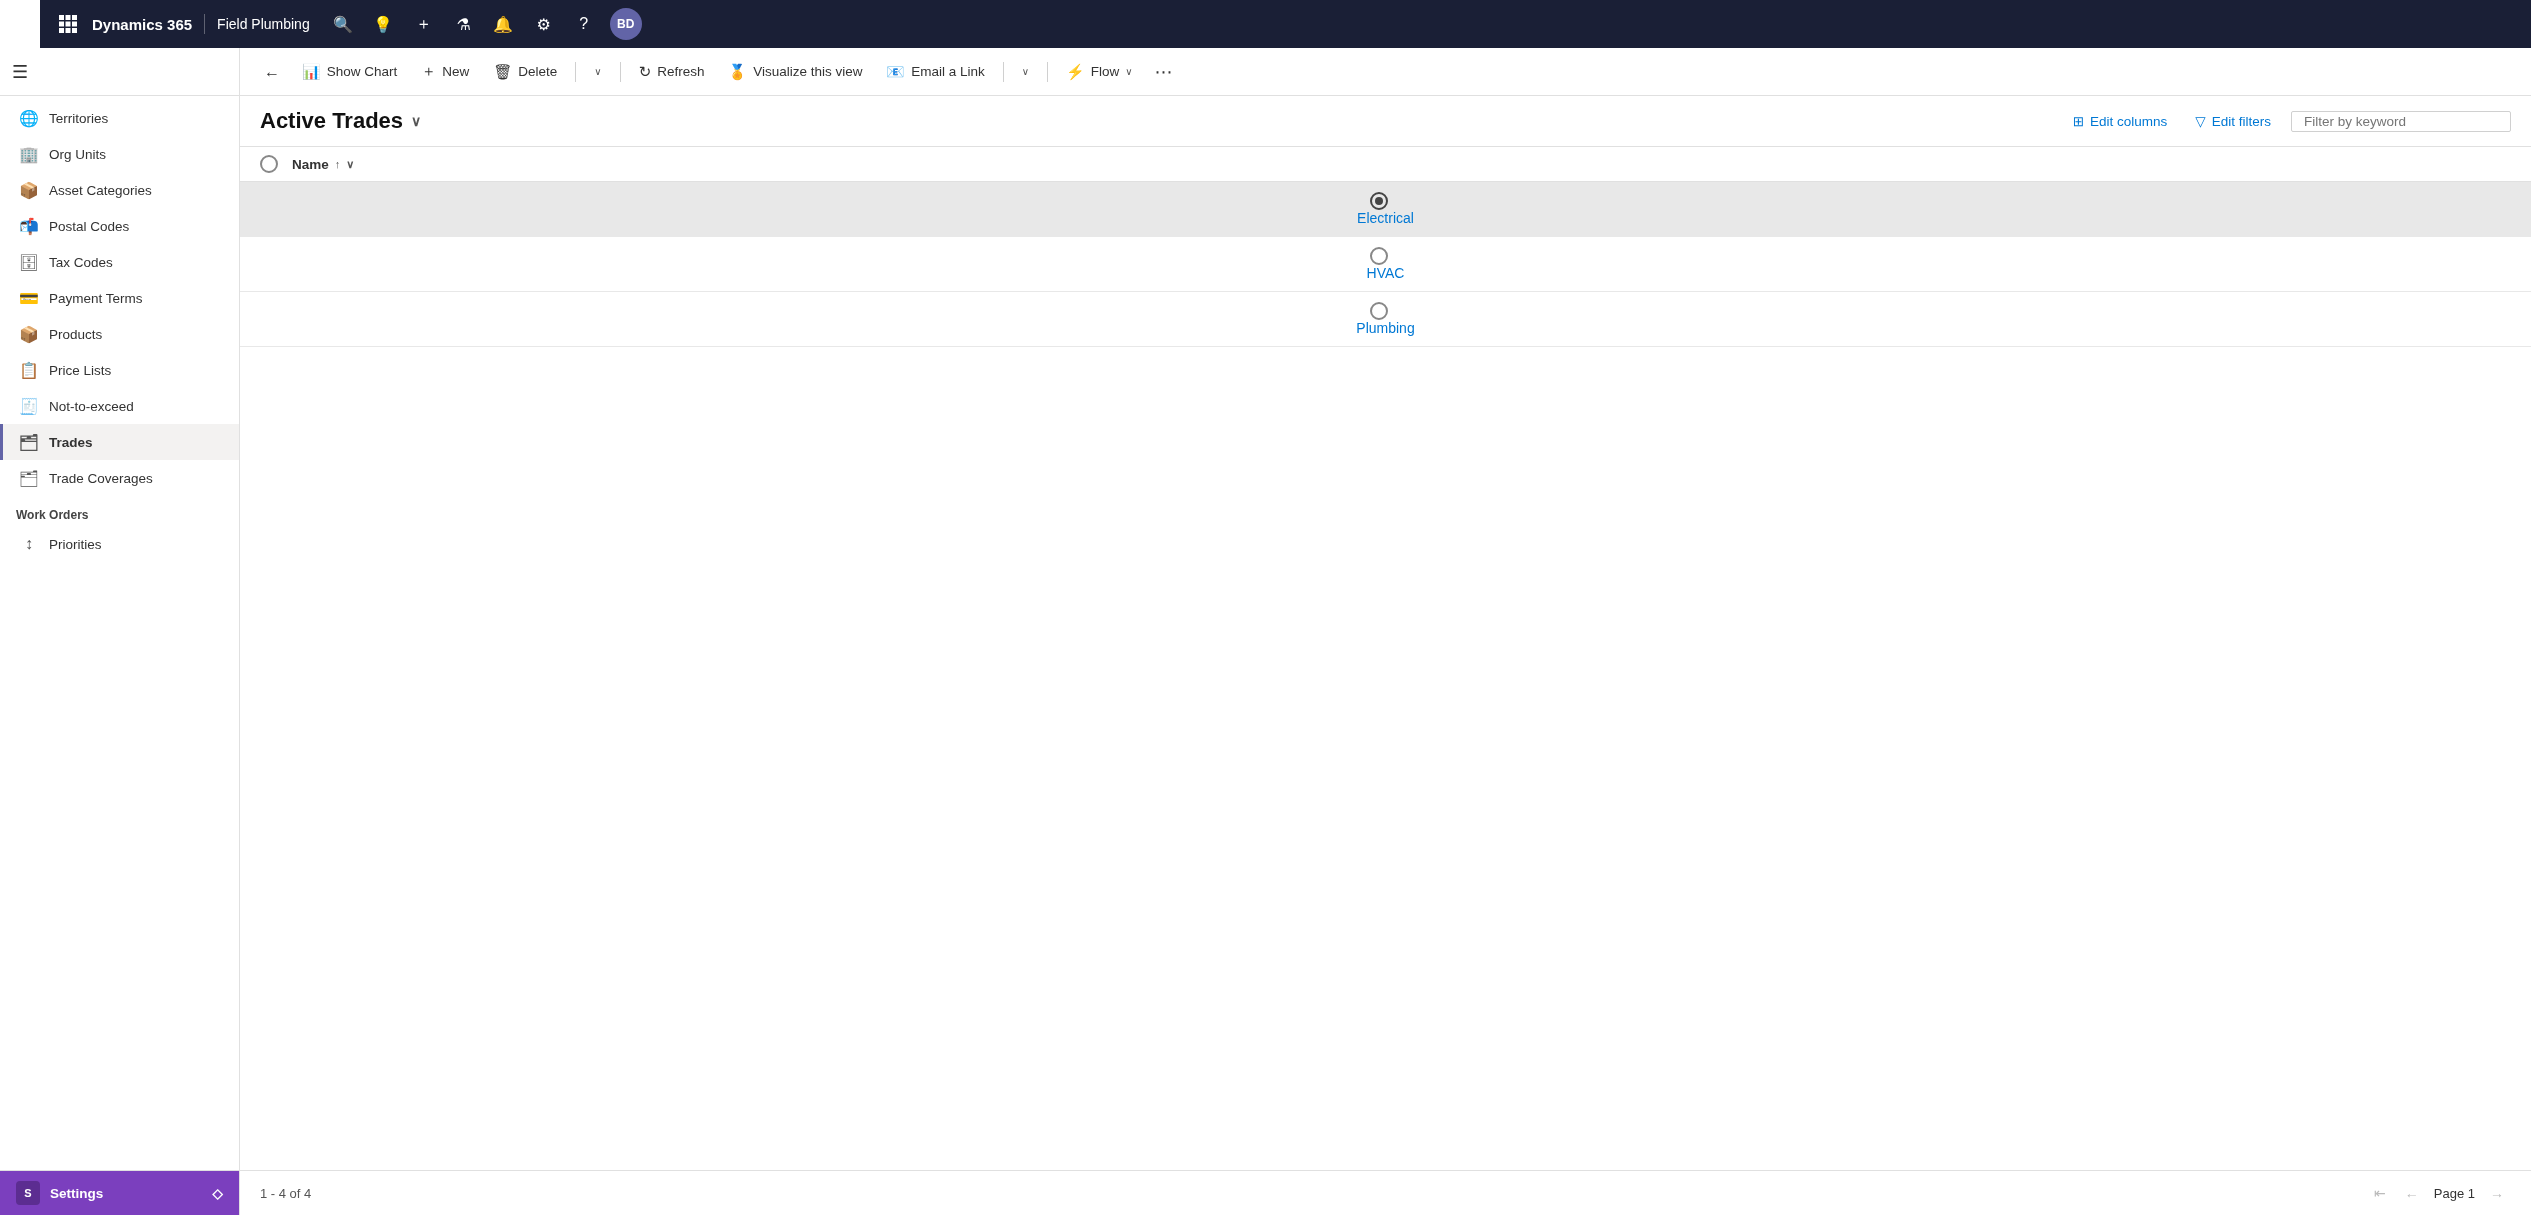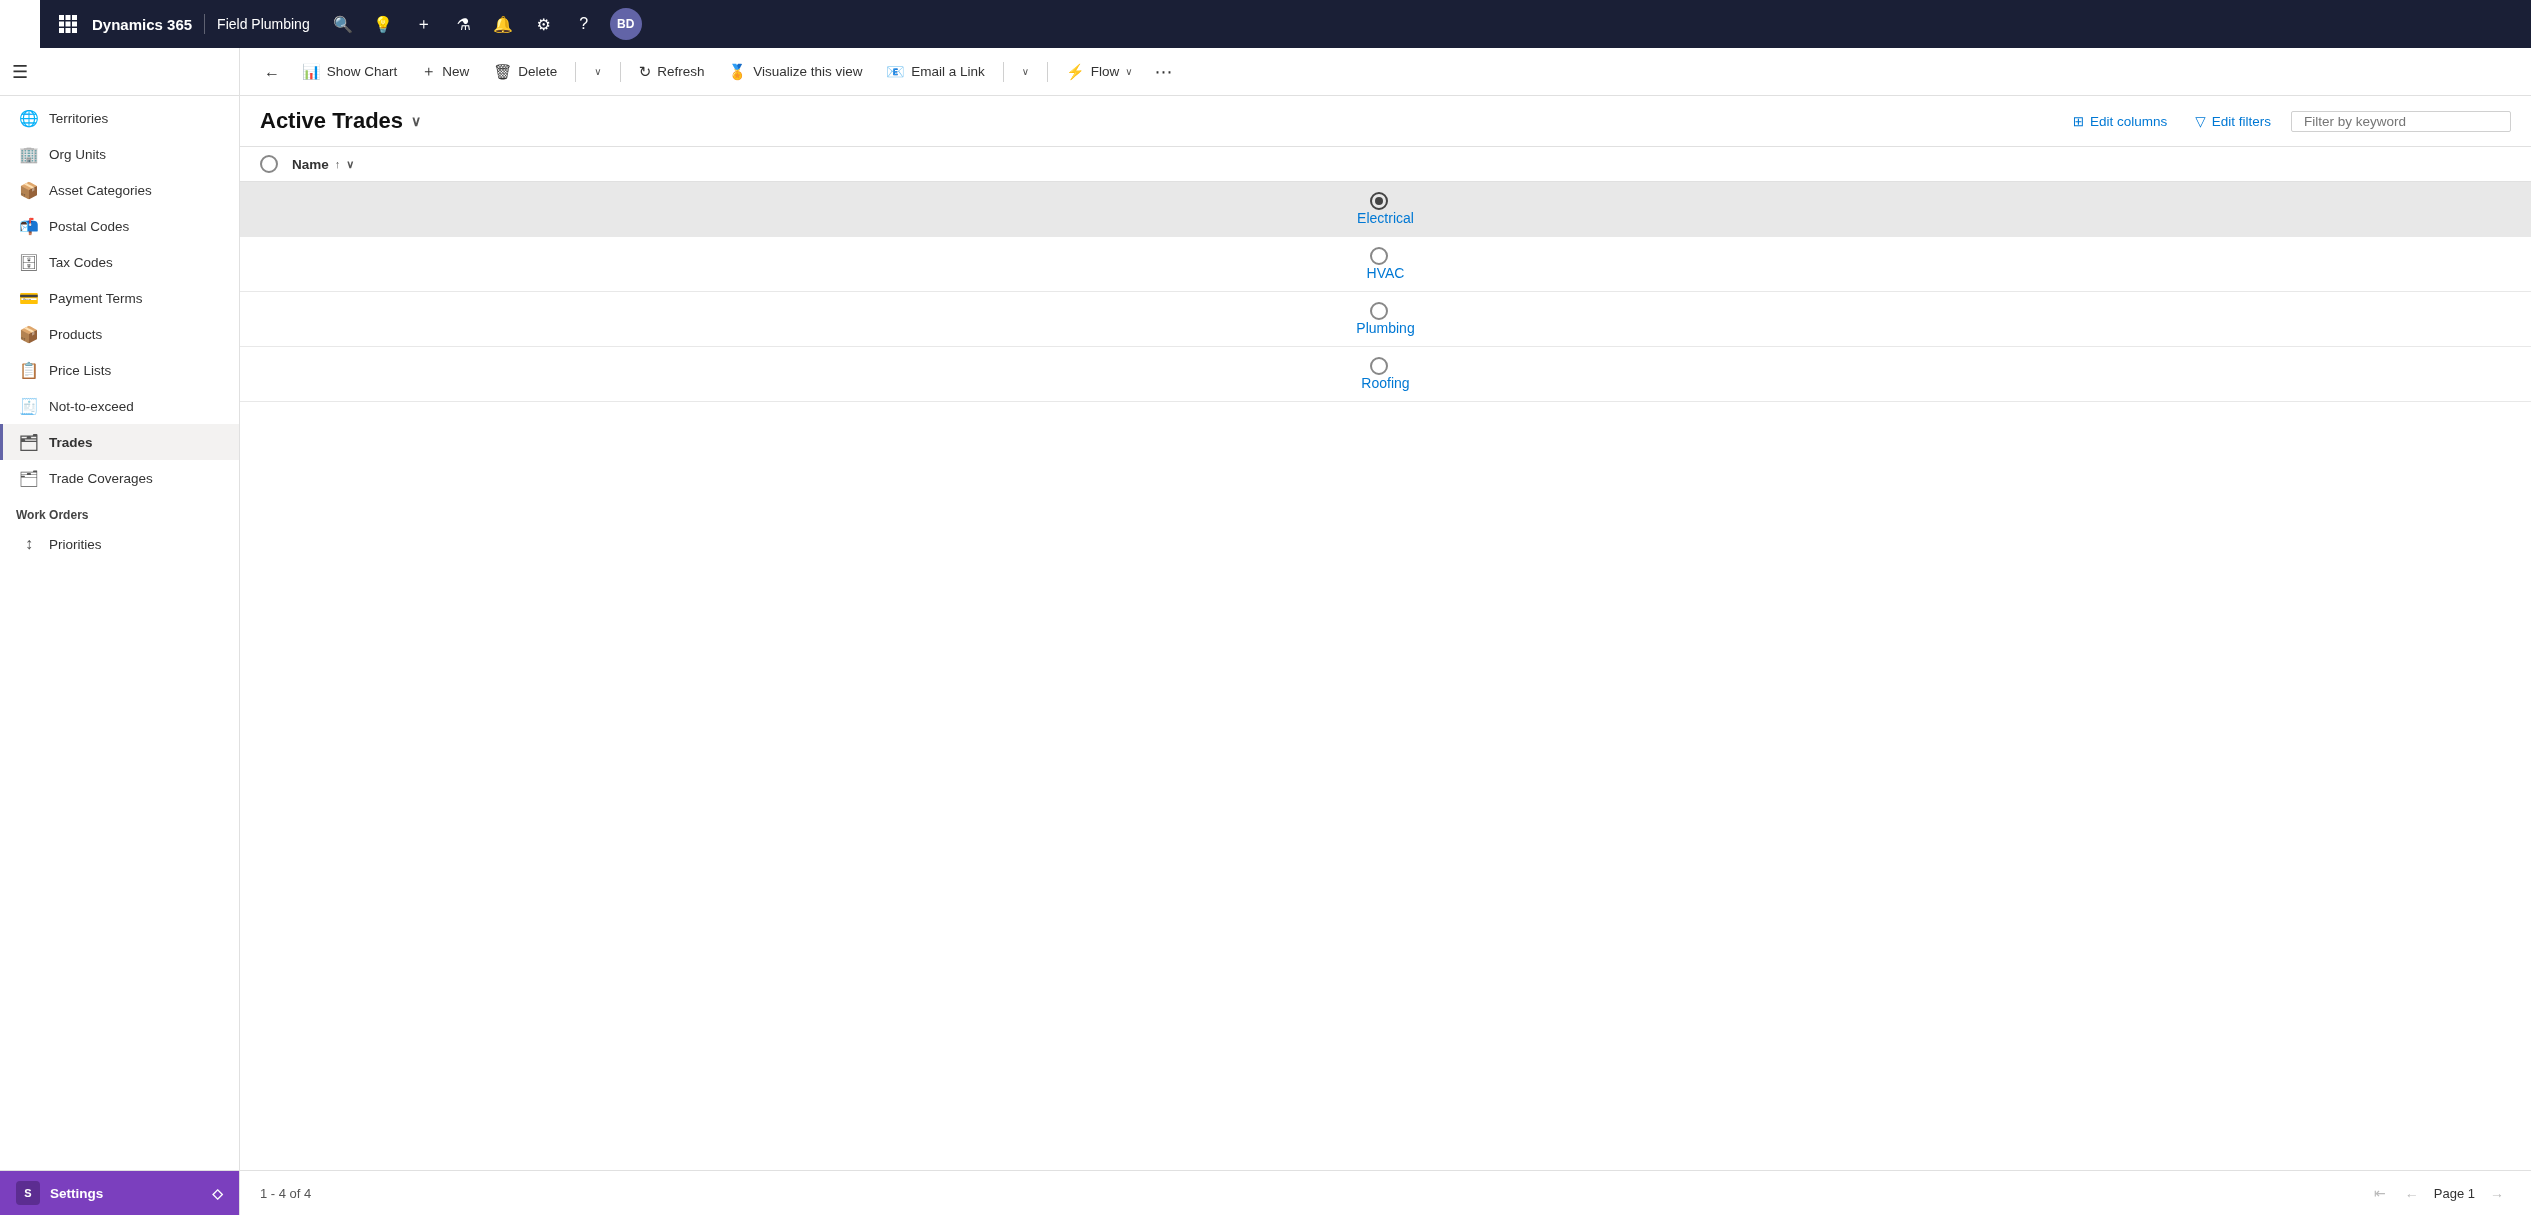--- a/index.html
+++ b/index.html
@@ -592,26 +592,20 @@
         <a class="table-row-link">HVAC</a>
       </div>
 
       <div class="table-row">
         <div class="table-row-check">
           <div class="radio-circle"></div>
         </div>
         <a class="table-row-link">Plumbing</a>
       </div>
 
-      <div class="table-row">
-        <div class="table-row-check">
-          <div class="radio-circle"></div>
-        </div>
-        <a class="table-row-link">Roofing</a>
-      </div>
     </div>
 
     <div class="table-footer">
       <span class="footer-count">1 - 4 of 4</span>
       <div class="footer-pagination">
         <button class="page-btn disabled">⇤</button>
         <button class="page-btn disabled">←</button>
         <span class="page-label">Page 1</span>
         <button class="page-btn disabled">→</button>
       </div>

